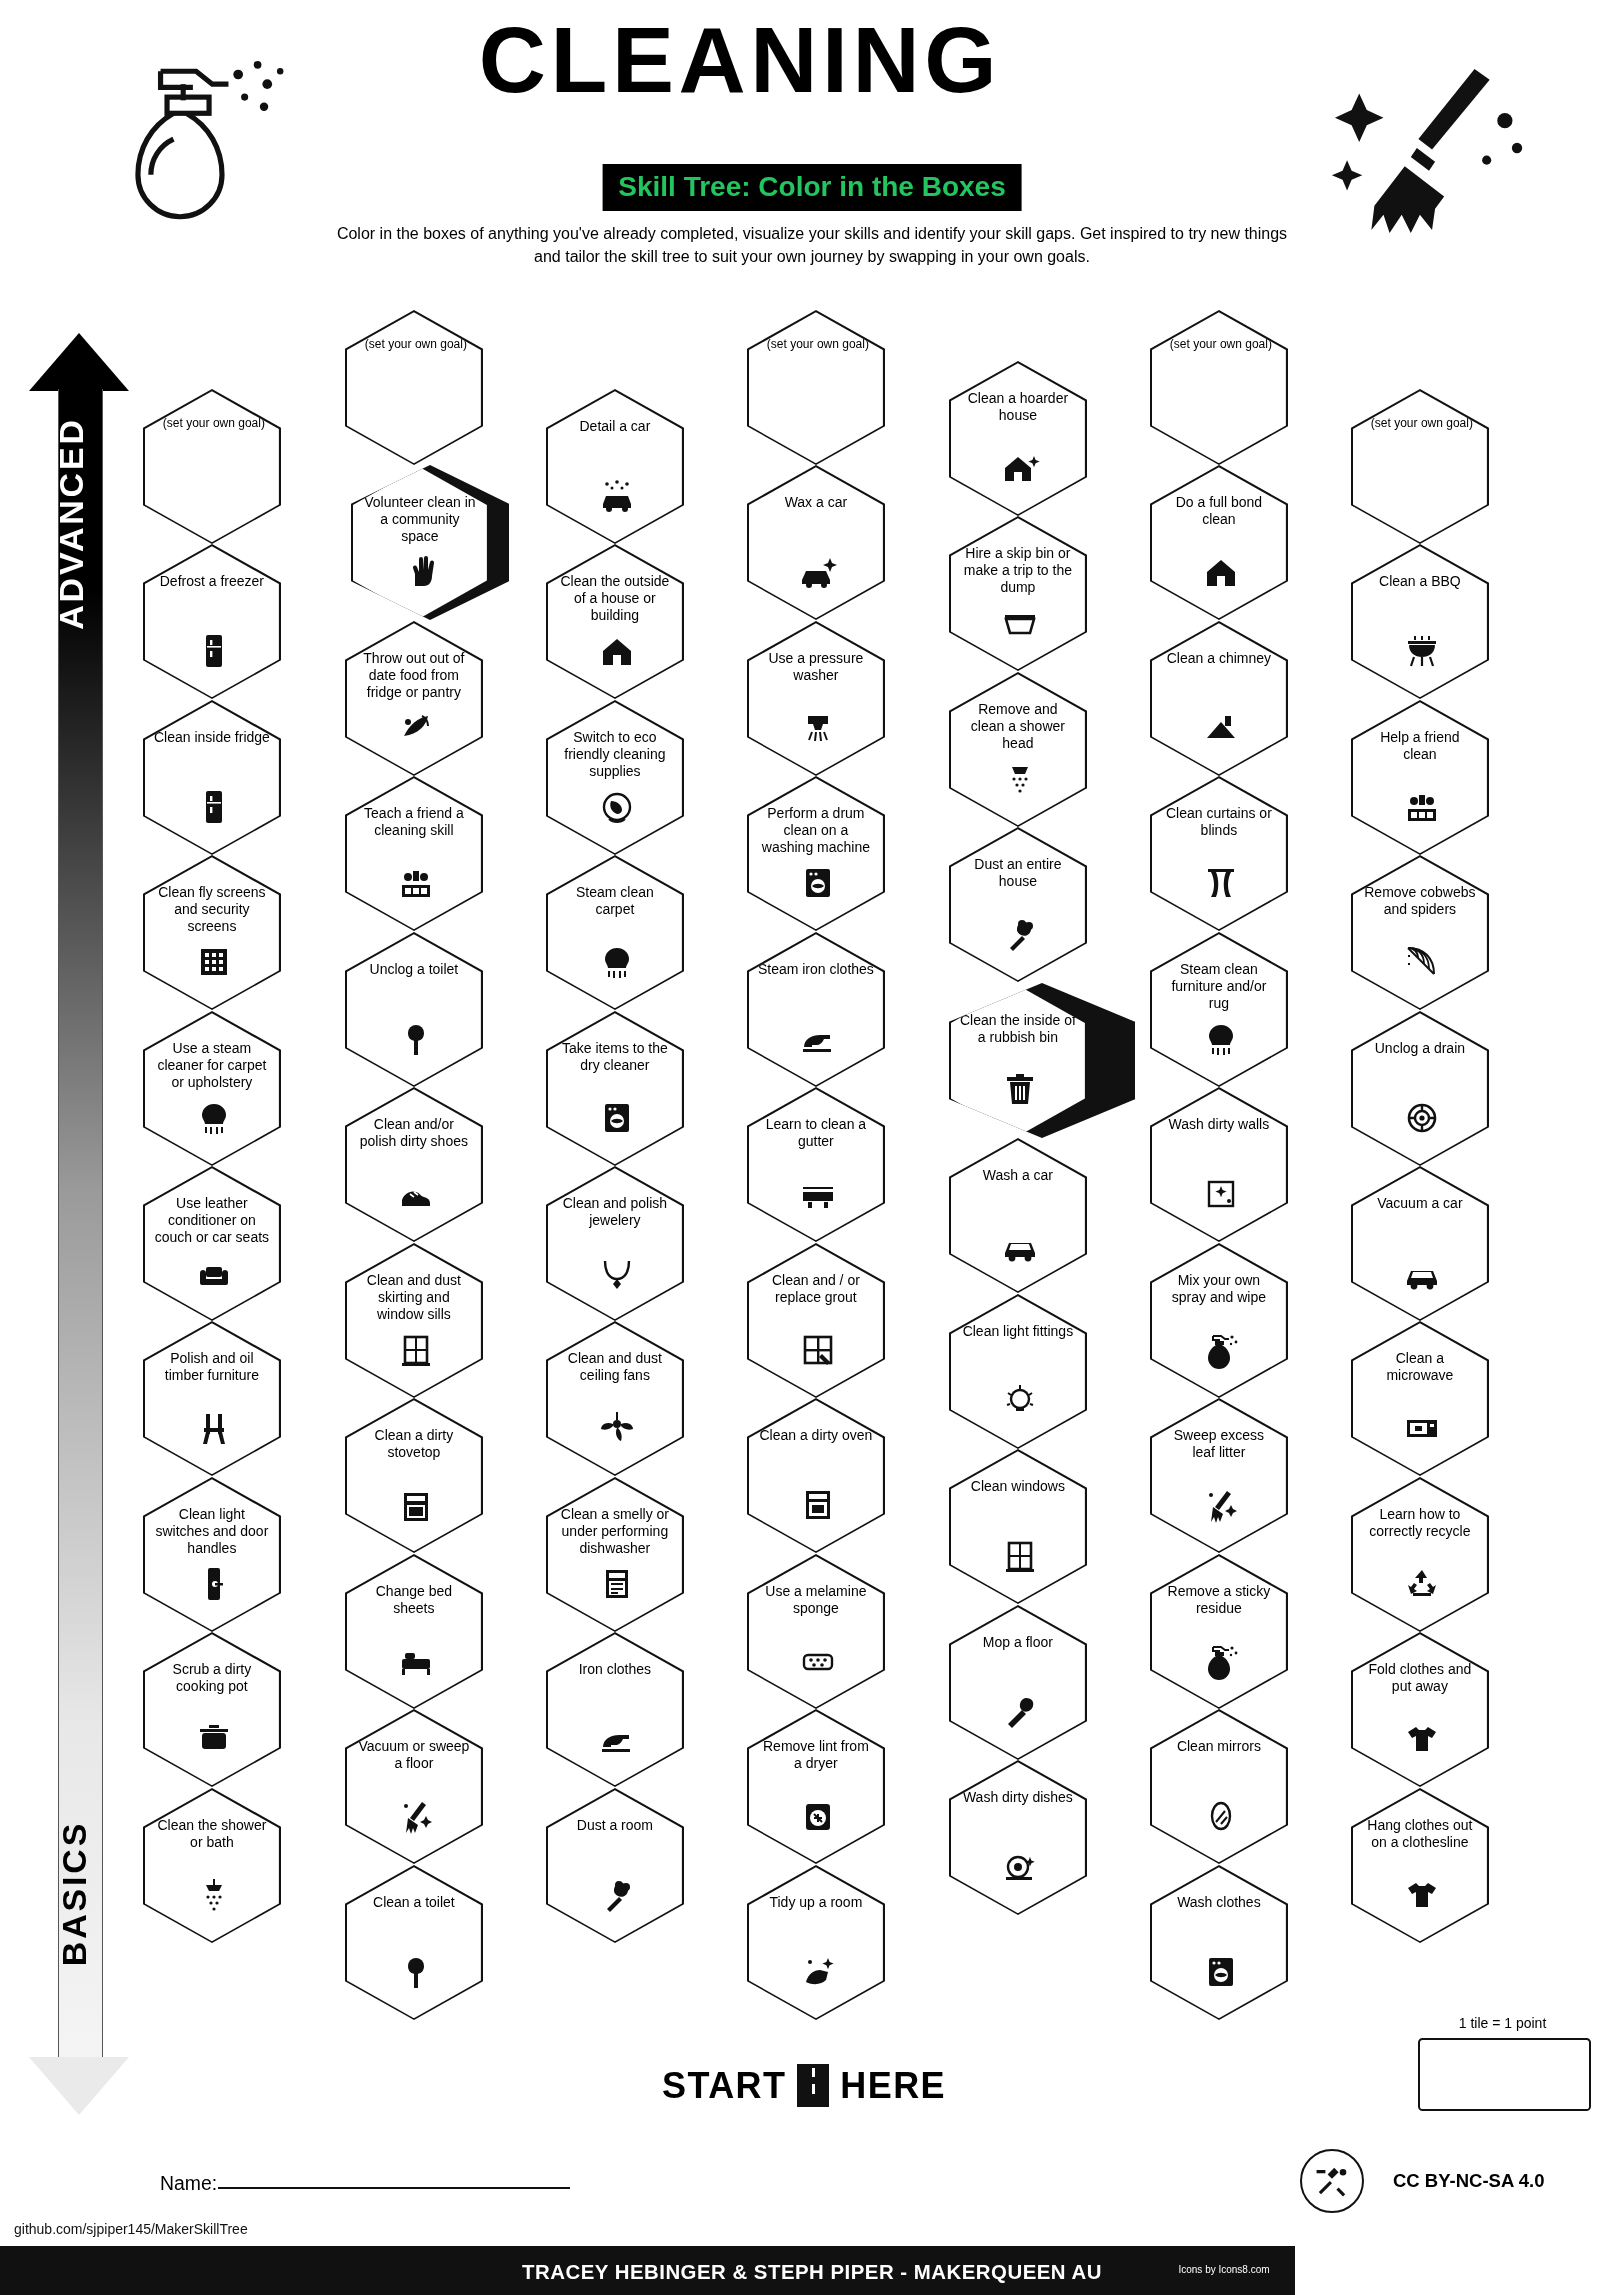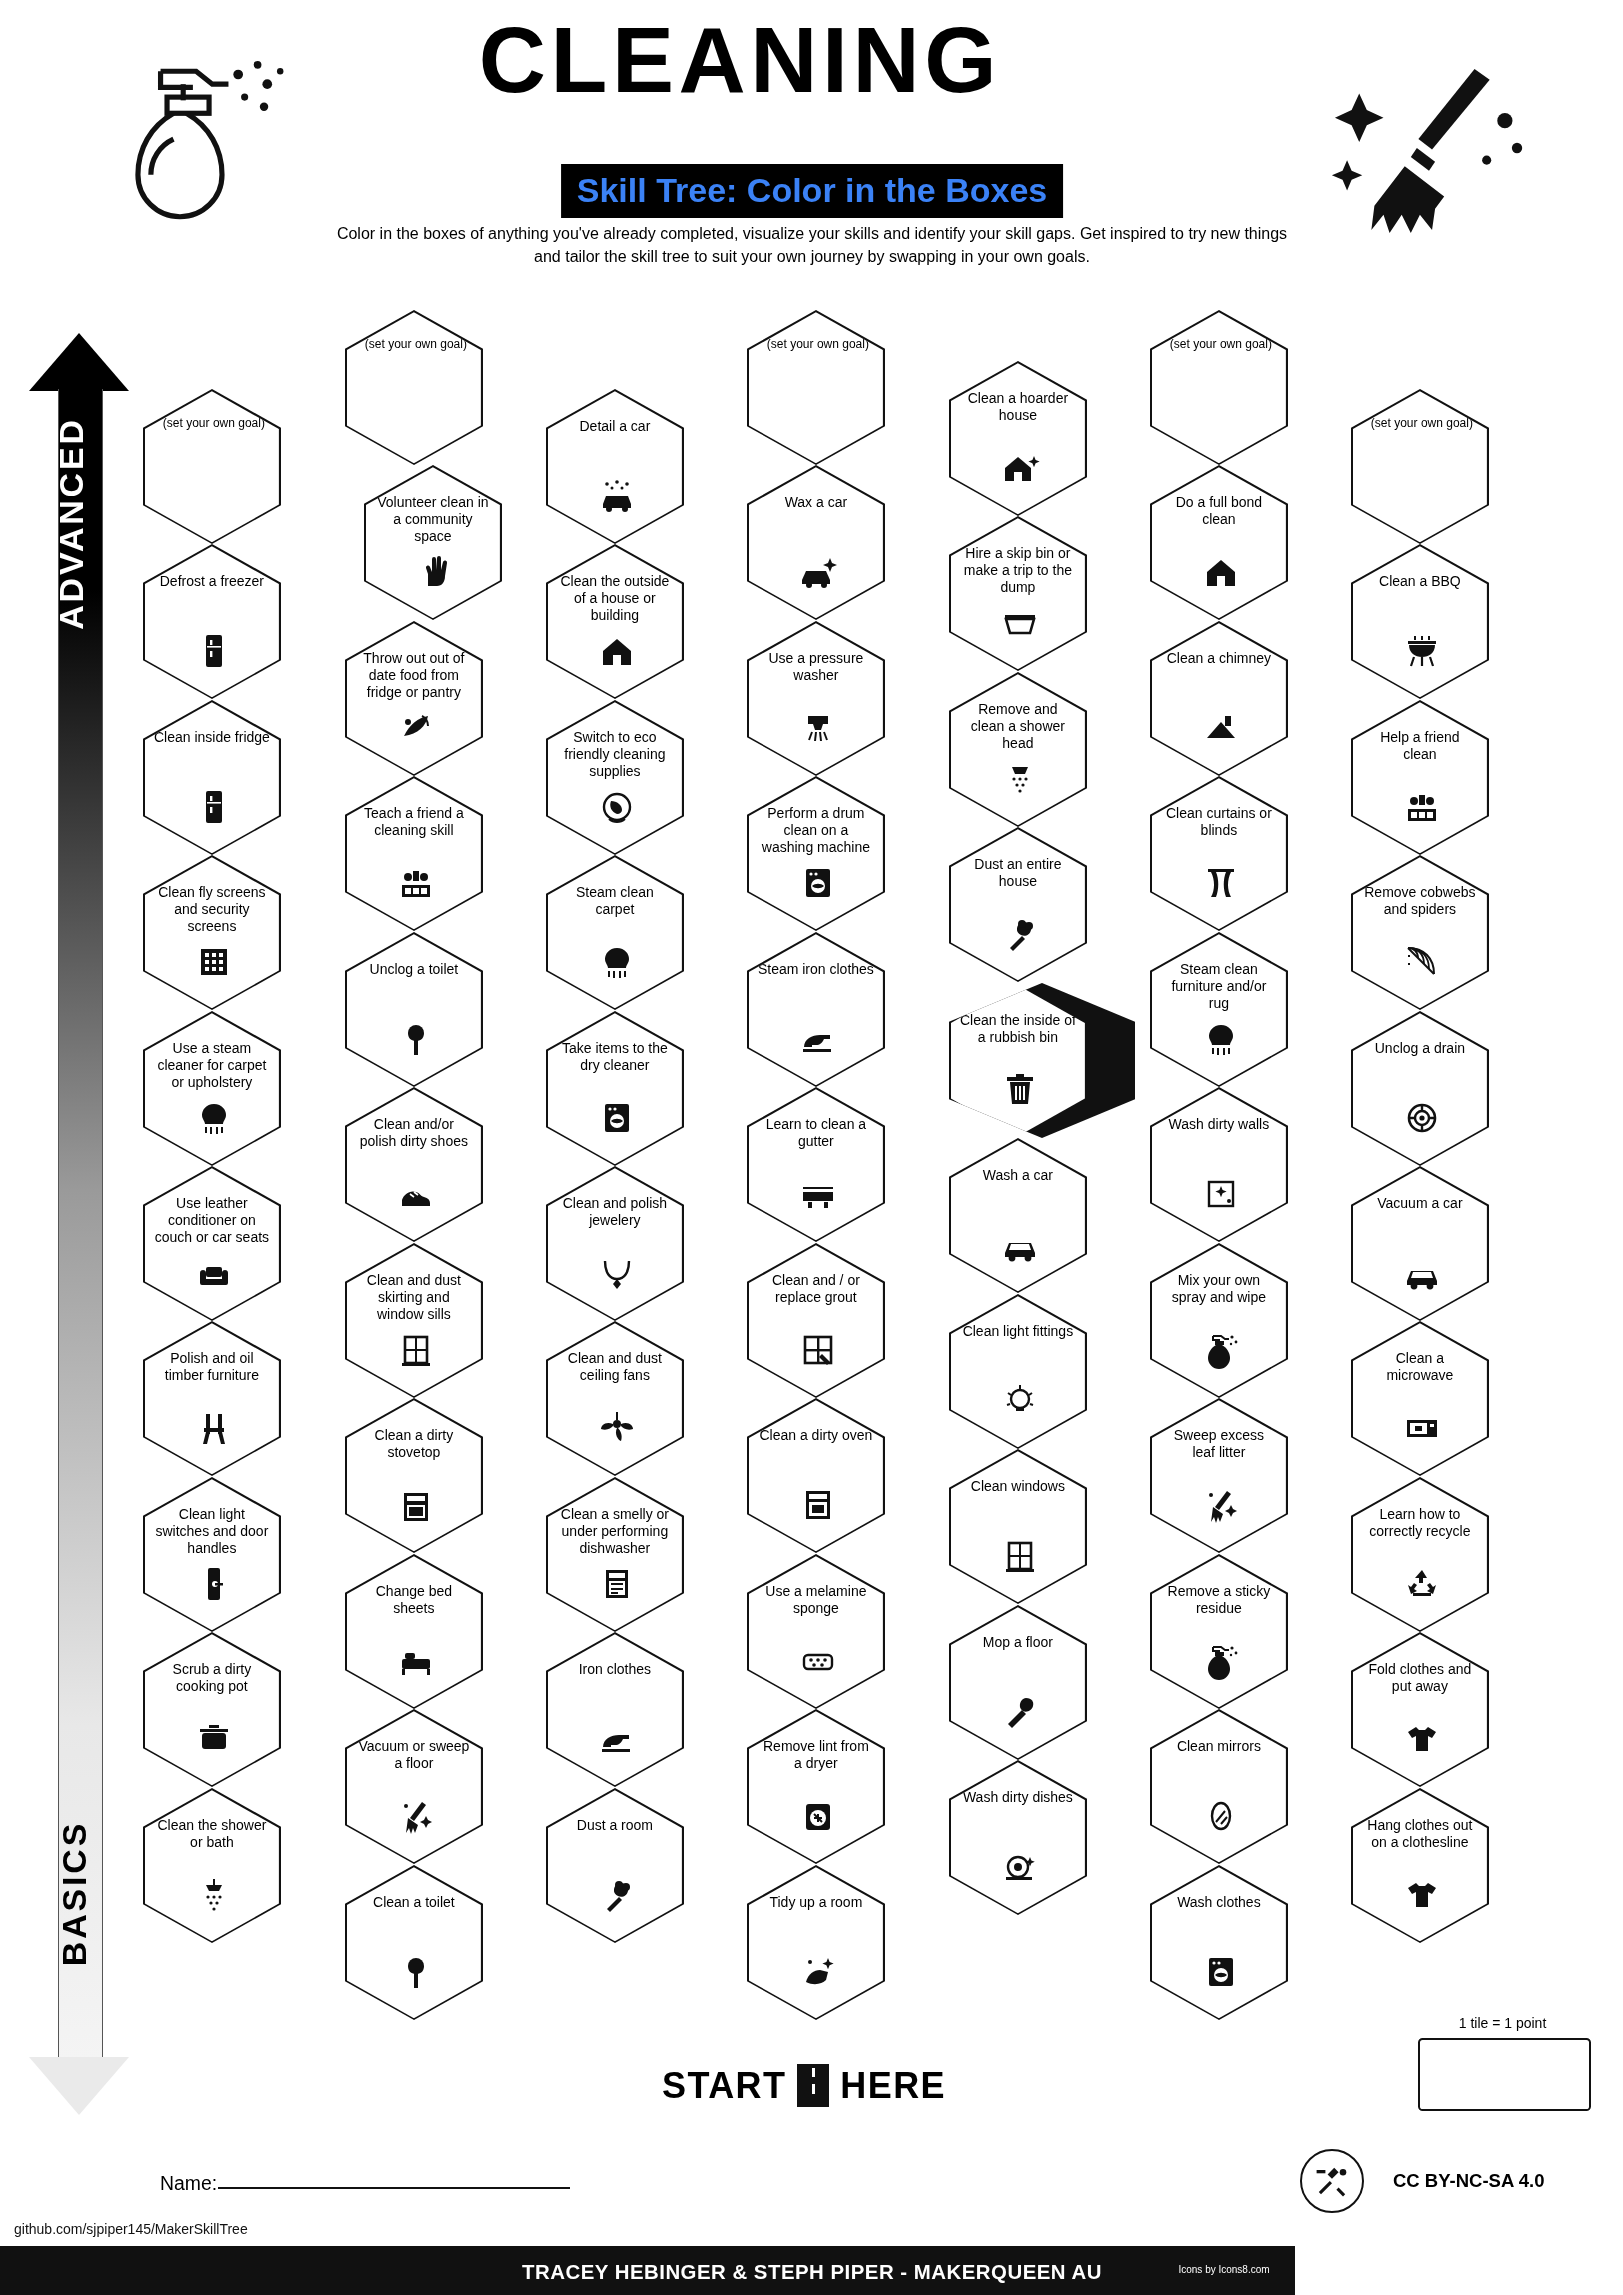--- a/index.html
+++ b/index.html
@@ -1,21 +1,21 @@
 <!DOCTYPE html>
 <html style="font-size:7.4px"><head>
 <meta charset="utf-8">
 <style>
   html,body{margin:0;padding:0;background:#fff;}
   body{width:1624px;height:2295px;position:relative;font-family:"Liberation Sans",sans-serif;overflow:hidden;}
 
   
   #header{position:absolute;left:0;top:0;width:1624px;height:305px;}
   #title{position:absolute;left:0;top:14px;width:1480px;text-align:center;font-size:93px;font-weight:bold;letter-spacing:4.6px;line-height:1;}
-  #subtitle{position:absolute;left:50%;transform:translateX(-50%);top:164px;background:#000;color:#3b82f6;font-size:34px;font-weight:bold;padding:6.5px 15.7px 8.3px 15.7px;white-space:nowrap;}
+  #subtitle{position:absolute;left:50%;transform:translateX(-50%);top:164px;background:#000;color:#22c55e;font-size:28px;font-weight:bold;padding:6.5px 15.7px 8.3px 15.7px;white-space:nowrap;}
   #desc{position:absolute;left:50%;transform:translateX(-50%);top:222px;width:972px;text-align:center;font-size:16px;line-height:1.45;}
 
   .hdr-icon{position:absolute;}
   #spray-icon{left:125px;top:42px;}
   #broom-icon{left:1328px;top:60px;}
 
   
   #arrow-wrap{position:absolute;left:23px;top:333px;width:106px;height:1795px;}
   #arrow-body{position:absolute;left:35px;top:56px;width:43px;height:1670px;
      background:linear-gradient(to bottom,#000 0%,#000 12%,#9a9a9a 48%,#e8e8e8 80%,#f4f4f4 100%);
@@ -234,21 +234,21 @@
               <circle cx="20" cy="34" r="1.6"></circle>
             </g>
           </svg></div>
       </div>
     </div>
     <div class="hex" style="left: 345px; top: 310px;">
       <div class="hex-in">
         <div class="hex-label goal">(set your own goal)</div>
       </div>
     </div>
-    <div class="hex" style="left: 364px; top: 465px;">
+    <div class="hex" style="left: 351px; top: 465px; padding-left: 20px;">
       <div class="hex-in">
         <div class="hex-label">Volunteer clean in a community space</div>
         <div class="hex-ico"><svg width="40" height="40" viewBox="0 0 40 40">
             <path d="M13 34 v-12 l-2-6 a2 2 0 0 1 4-1 l2 5 v-13 a2 2 0 0 1 4 0 v11 l1-12 a2 2 0 0 1 4 0 v12 l2-8 a2 2 0 0 1 4 1 l-2 13 c0 6 -3 10 -8 10z" fill="#111"></path>
           </svg></div>
       </div>
     </div>
     <div class="hex" style="left: 345px; top: 621px;">
       <div class="hex-in">
         <div class="hex-label">Throw out out of date food from fridge or pantry</div>

